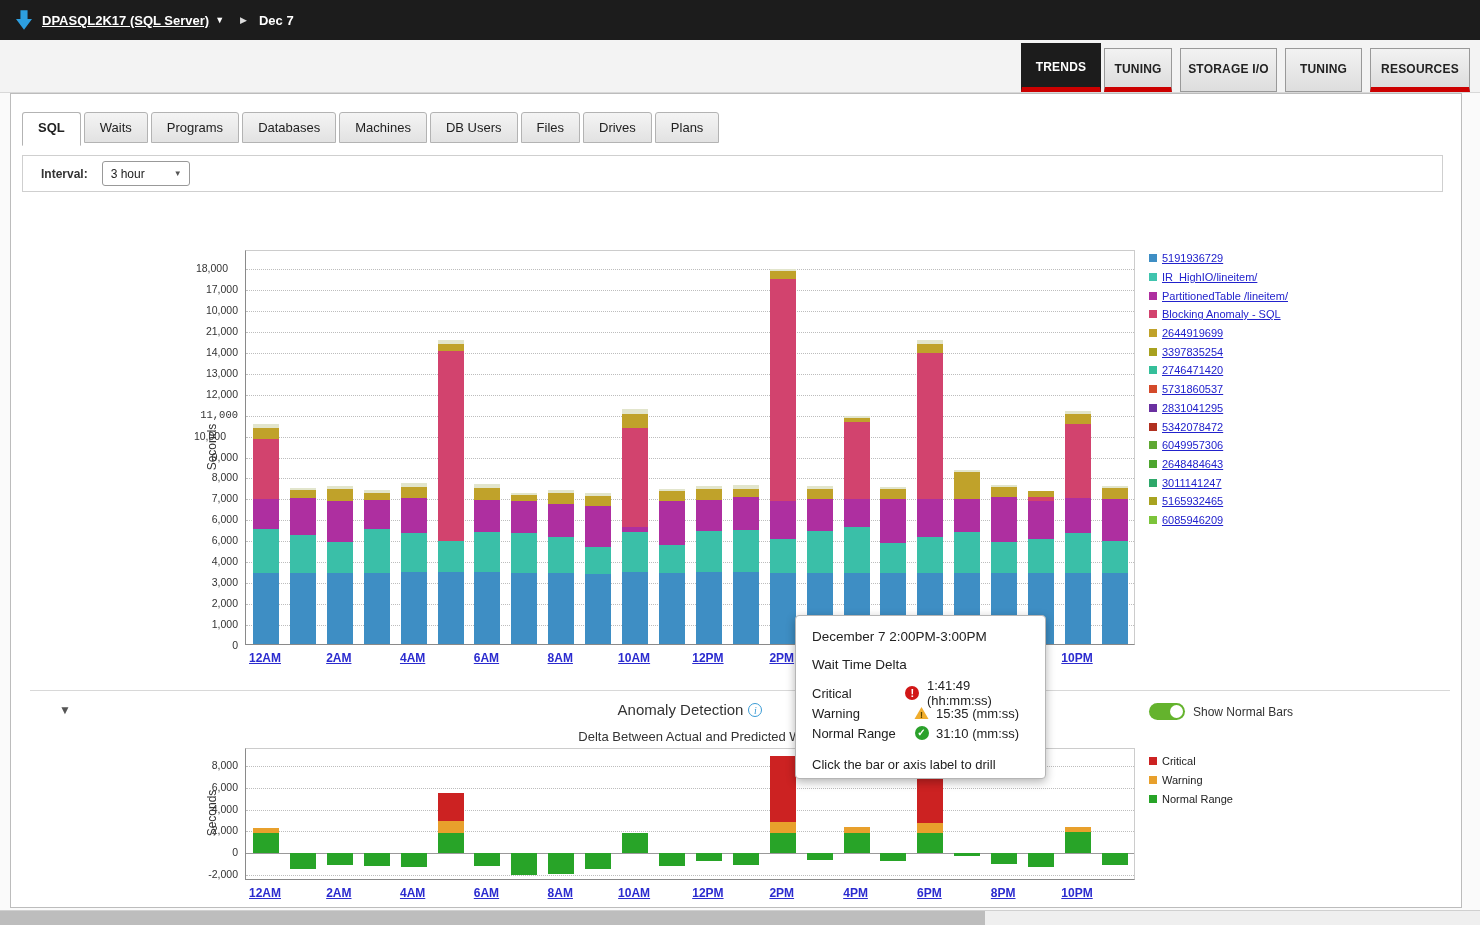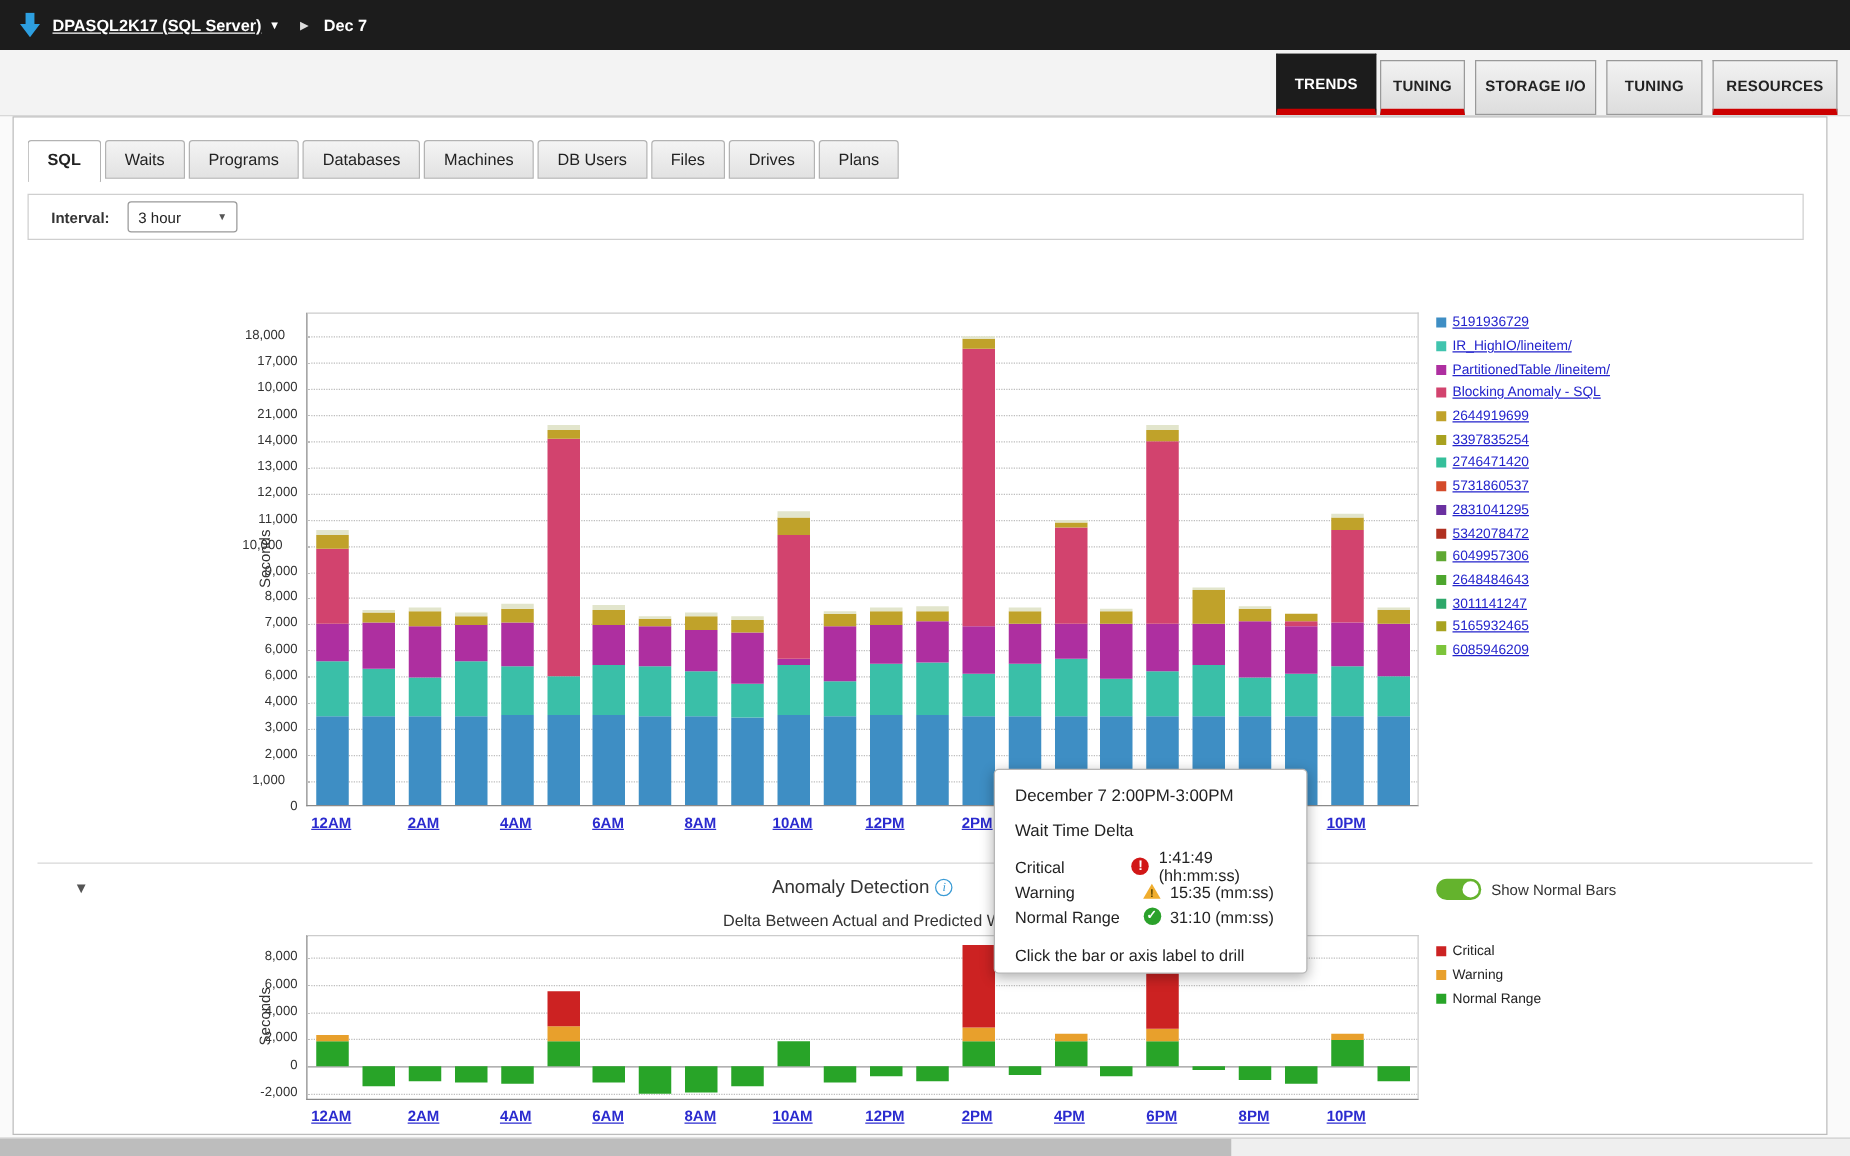--- a/index.html
+++ b/index.html
@@ -323,31 +323,31 @@
         <div class="barseg" style="pointer-events: auto; left: 819.02px; width: 26px; background: rgb(210, 67, 110); top: 172.989px; height: 74.3528px;"></div>
         <div class="barseg" style="pointer-events: auto; left: 819.02px; width: 26px; background: rgb(192, 162, 42); top: 162.517px; height: 10.4722px;"></div>
         <div class="barseg" style="pointer-events: auto; left: 819.02px; width: 26px; background: rgb(226, 229, 204); top: 160.422px; height: 2.09444px;"></div>
         <div class="barseg" style="pointer-events: auto; left: 855.93px; width: 26px; background: rgb(62, 142, 196); top: 321.694px; height: 73.3056px;"></div>
         <div class="barseg" style="pointer-events: auto; left: 855.93px; width: 26px; background: rgb(58, 191, 168); top: 290.278px; height: 31.4167px;"></div>
         <div class="barseg" style="pointer-events: auto; left: 855.93px; width: 26px; background: rgb(174, 47, 160); top: 248.389px; height: 41.8889px;"></div>
         <div class="barseg" style="pointer-events: auto; left: 855.93px; width: 26px; background: rgb(192, 162, 42); top: 236.869px; height: 11.5194px;"></div>
         <div class="barseg" style="pointer-events: auto; left: 855.93px; width: 26px; background: rgb(226, 229, 204); top: 234.775px; height: 2.09444px;"></div>
       </div>
       <span class="ytick" style="left: 186px; top: 639px;">0</span>
-      <span class="ytick" style="left: 176px; top: 618.056px;">1,000</span>
+      <span class="ytick" style="left: 186px; top: 618.056px;">1,000</span>
       <span class="ytick" style="left: 186px; top: 597.111px;">2,000</span>
       <span class="ytick" style="left: 186px; top: 576.167px;">3,000</span>
       <span class="ytick" style="left: 186px; top: 555.222px;">4,000</span>
       <span class="ytick" style="left: 186px; top: 534.278px;">6,000</span>
       <span class="ytick" style="left: 186px; top: 513.333px;">6,000</span>
       <span class="ytick" style="left: 186px; top: 492.389px;">7,000</span>
       <span class="ytick" style="left: 186px; top: 471.444px;">8,000</span>
       <span class="ytick" style="left: 186px; top: 450.5px;">9,000</span>
       <span class="ytick" style="left: 174px; top: 429.556px;">10,000</span>
-      <span class="ytick" style="left: 186px; top: 408.611px;">11,000</span>
+      <span class="ytick" style="left: 186px; top: 408.611px; font-family: Liberation Mono, monospace;">11,000</span>
       <span class="ytick" style="left: 186px; top: 387.667px;">12,000</span>
       <span class="ytick" style="left: 186px; top: 366.722px;">13,000</span>
       <span class="ytick" style="left: 186px; top: 345.778px;">14,000</span>
       <span class="ytick" style="left: 186px; top: 324.833px;">21,000</span>
       <span class="ytick" style="left: 186px; top: 303.889px;">10,000</span>
       <span class="ytick" style="left: 186px; top: 282.944px;">17,000</span>
       <span class="ytick" style="left: 186px; top: 262px; text-align: center;">18,000</span>
       <a class="xlabel" style="pointer-events: auto; left: 265px; top: 651px;">12AM</a>
       <a class="xlabel" style="pointer-events: auto; left: 338.82px; top: 651px;">2AM</a>
       <a class="xlabel" style="pointer-events: auto; left: 412.64px; top: 651px;">4AM</a>

